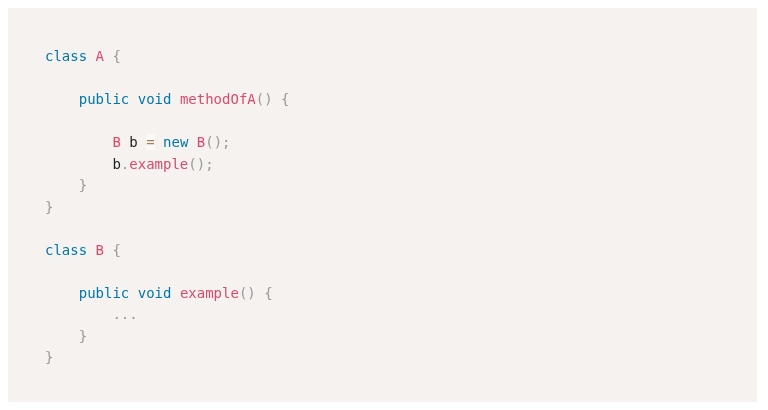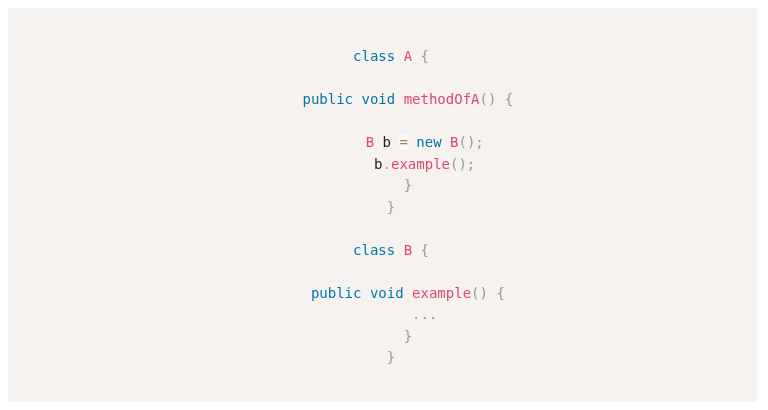--- a/index.html
+++ b/index.html
@@ -15,21 +15,20 @@
   }
   .code-panel {
     box-sizing: border-box;
     margin: 8px 11px 8px 8px;
     width: 749px;
     height: 394px;
     background: var(--panel-bg, #f5f2f0);
     border-radius: 0;
     padding: 38px 20px 33px 37px;
     overflow: hidden;
-    text-align: center;
   }
   pre.code {
     margin: 0;
     padding: 0;
     font-family: "DejaVu Sans Mono", "Liberation Mono", monospace;
     font-size: 14px;
     line-height: 21.5px;
     color: var(--plain, #222222);
   }
   .code-line {

